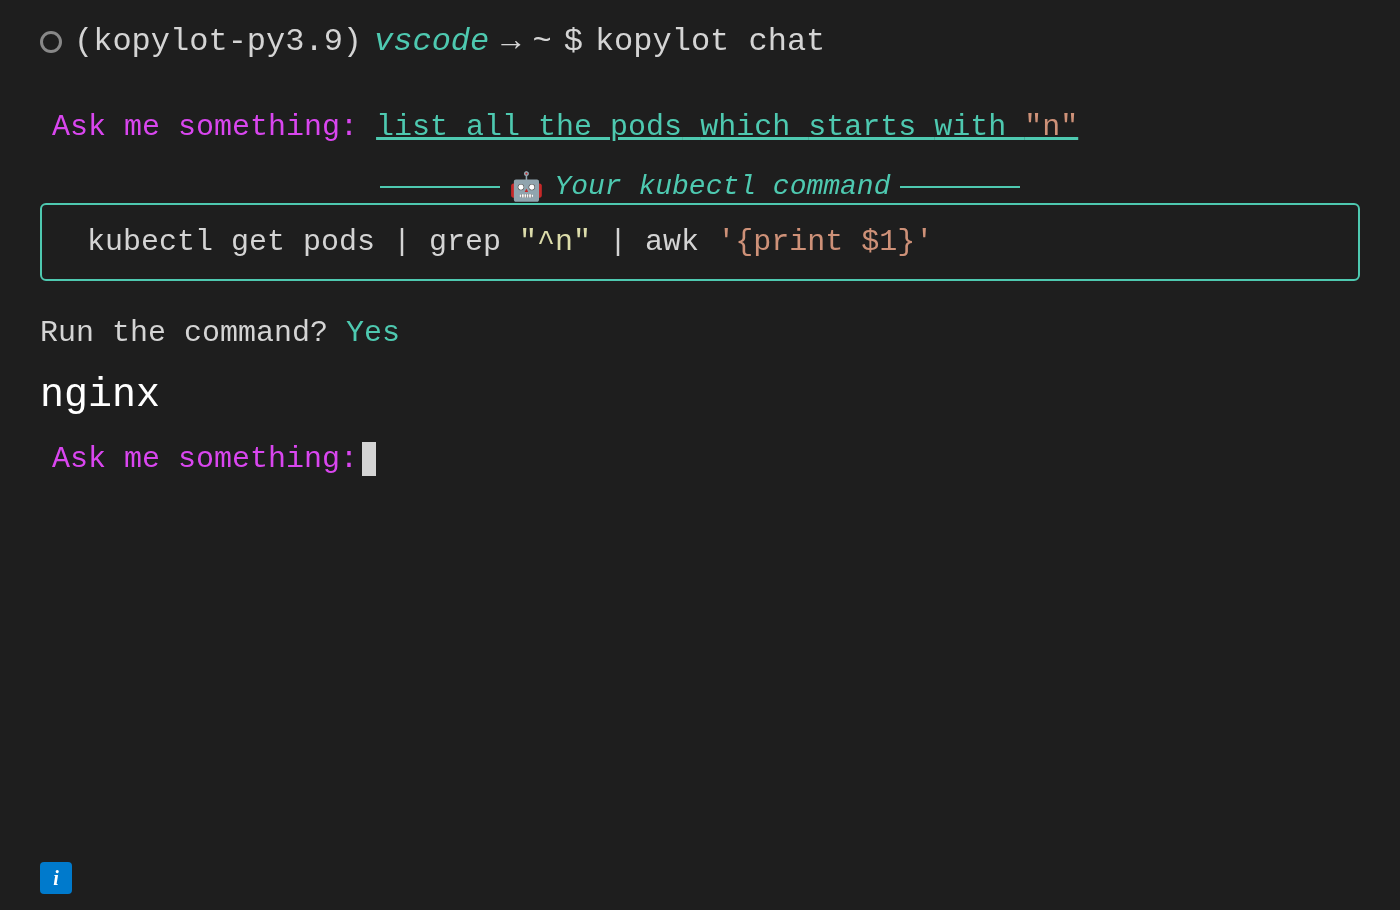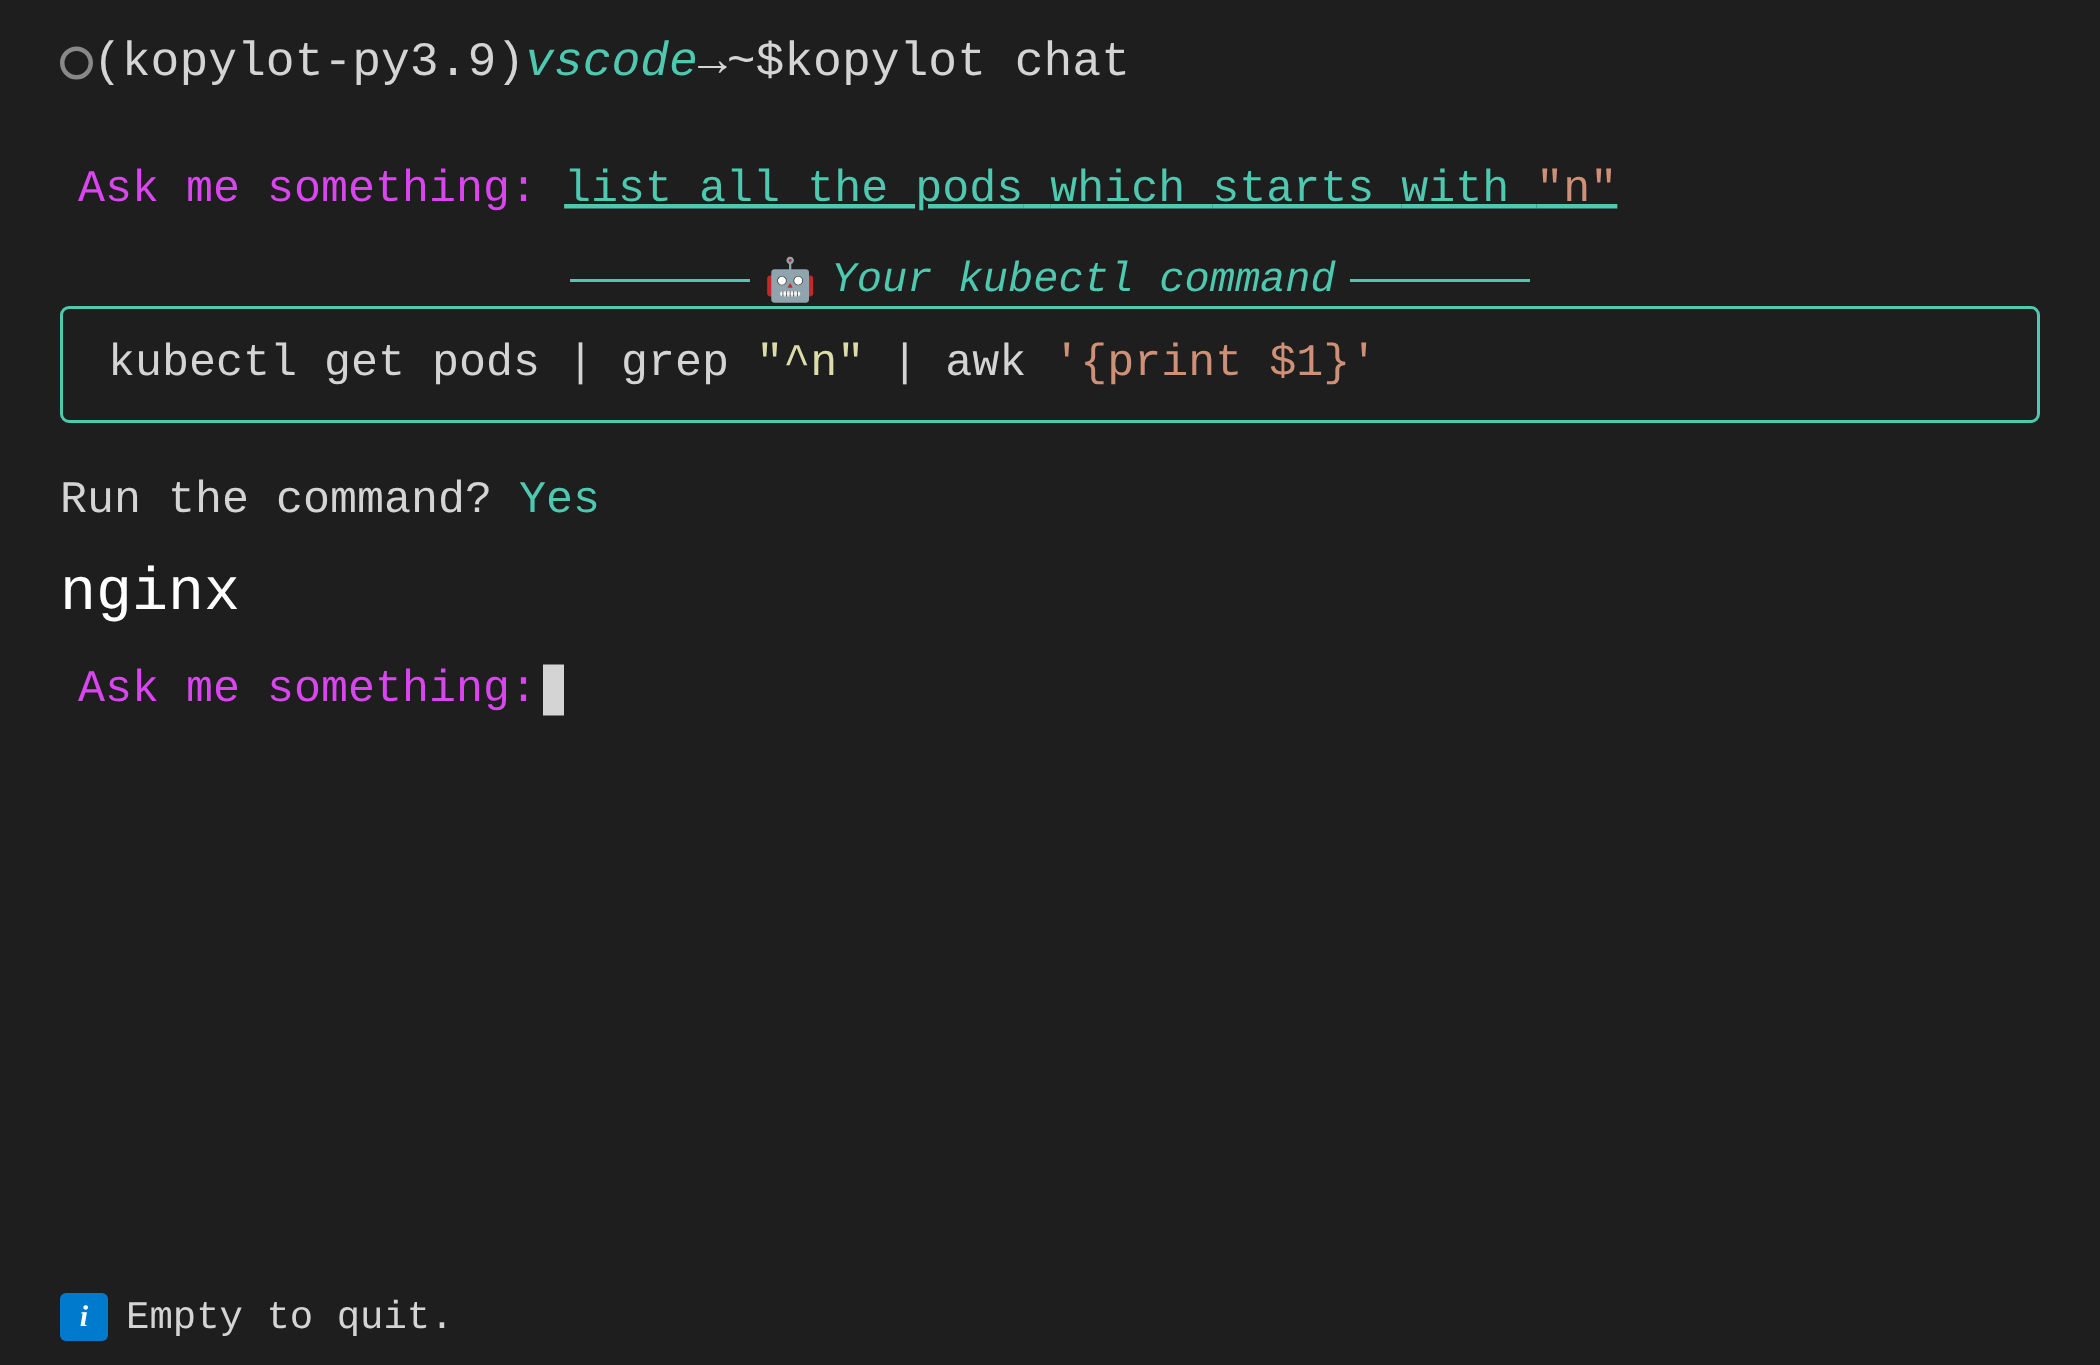--- a/index.html
+++ b/index.html
@@ -24,20 +24,21 @@
       height: 100%;
       padding: 20px 40px;
       display: flex;
       flex-direction: column;
       gap: 0;
     }
 
     .title-bar {
       display: flex;
       align-items: center;
+      gap: 12px;
       margin-bottom: 40px;
       font-size: 32px;
       line-height: 1.4;
     }
 
     .circle-icon {
       width: 22px;
       height: 22px;
       border: 3px solid #888;
       border-radius: 50%;
@@ -93,21 +94,21 @@
     .header-dash {
       flex: 1;
       height: 2px;
       background-color: #4ec9b0;
       max-width: 120px;
     }
 
     .command-box {
       border: 2px solid #4ec9b0;
       border-radius: 6px;
-      padding: 20px 30px;
+      padding: 20px 45px;
       font-size: 30px;
       background-color: #1e1e1e;
       margin-top: -1px;
     }
 
     .command-text {
       color: #d4d4d4;
     }
 
     .command-text .str-yellow {
@@ -240,14 +241,13 @@
 
   <div class="ask-line-2">
     <span class="ask-label">Ask me something:</span>
     <span class="cursor"></span>
   </div>
 
 </div>
 
 <div class="bottom-bar">
   <span class="info-icon">i</span>
-  <span>Empty to quit.</span>
 </div>
 
 </body></html>

